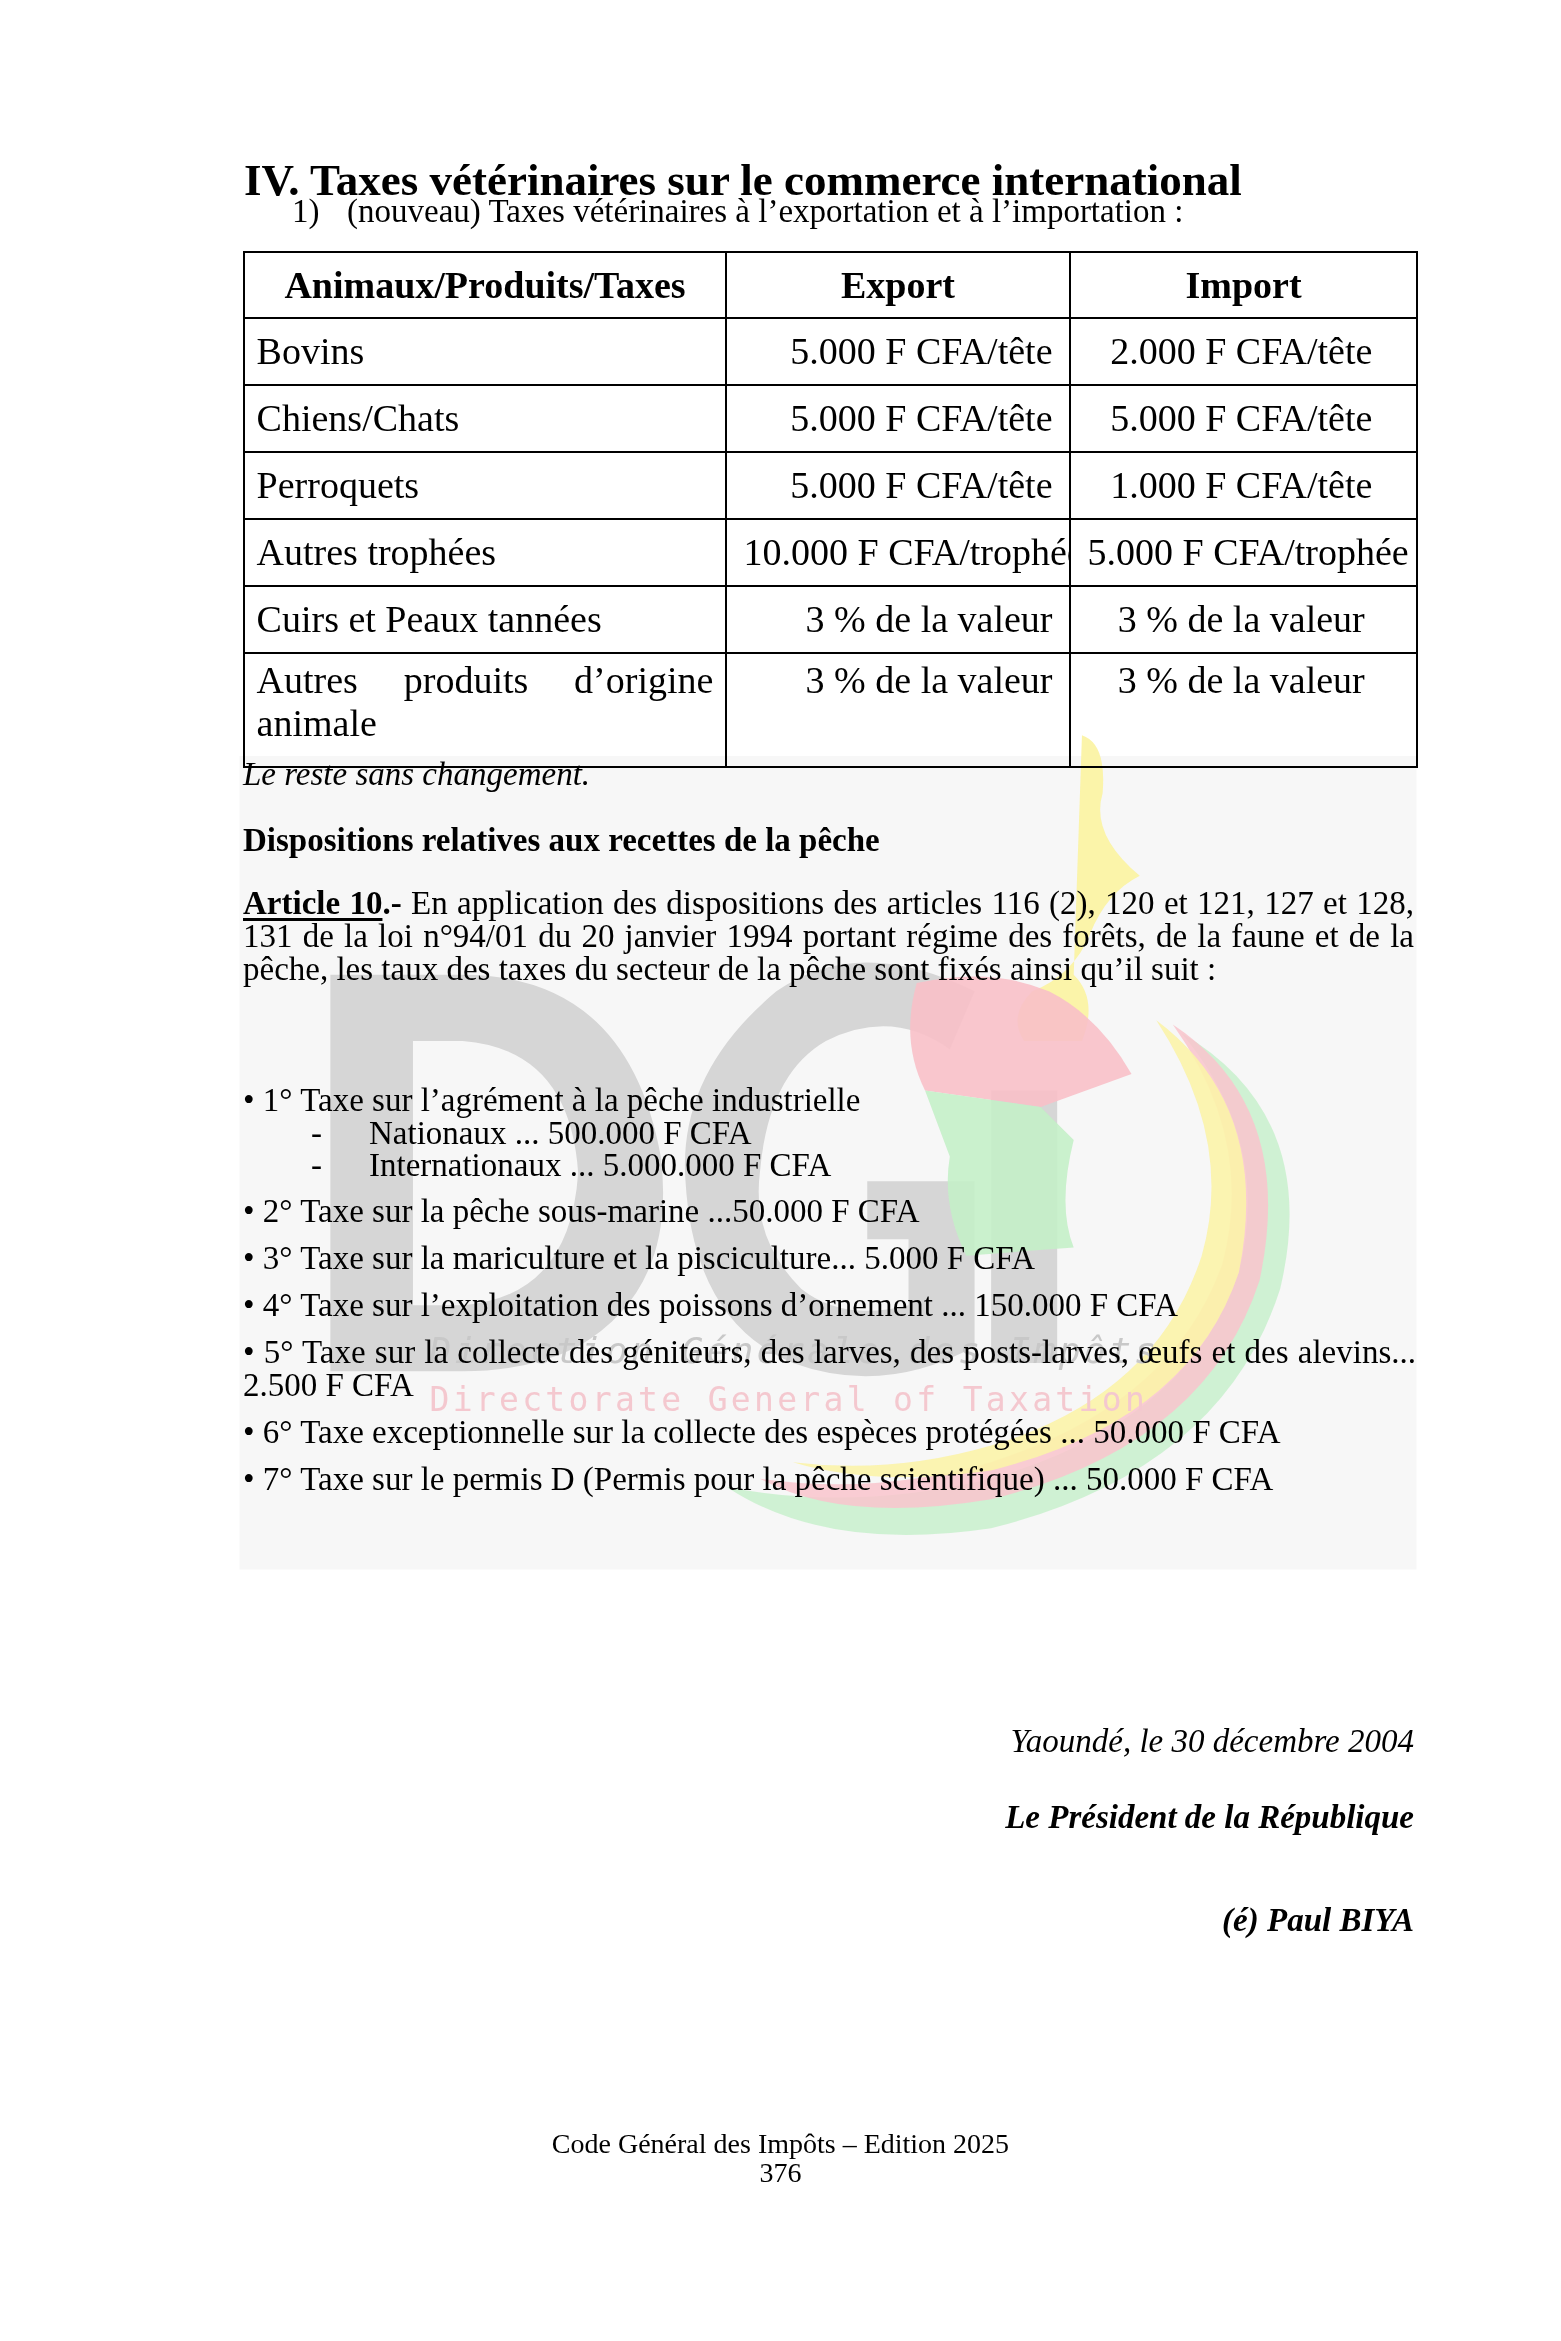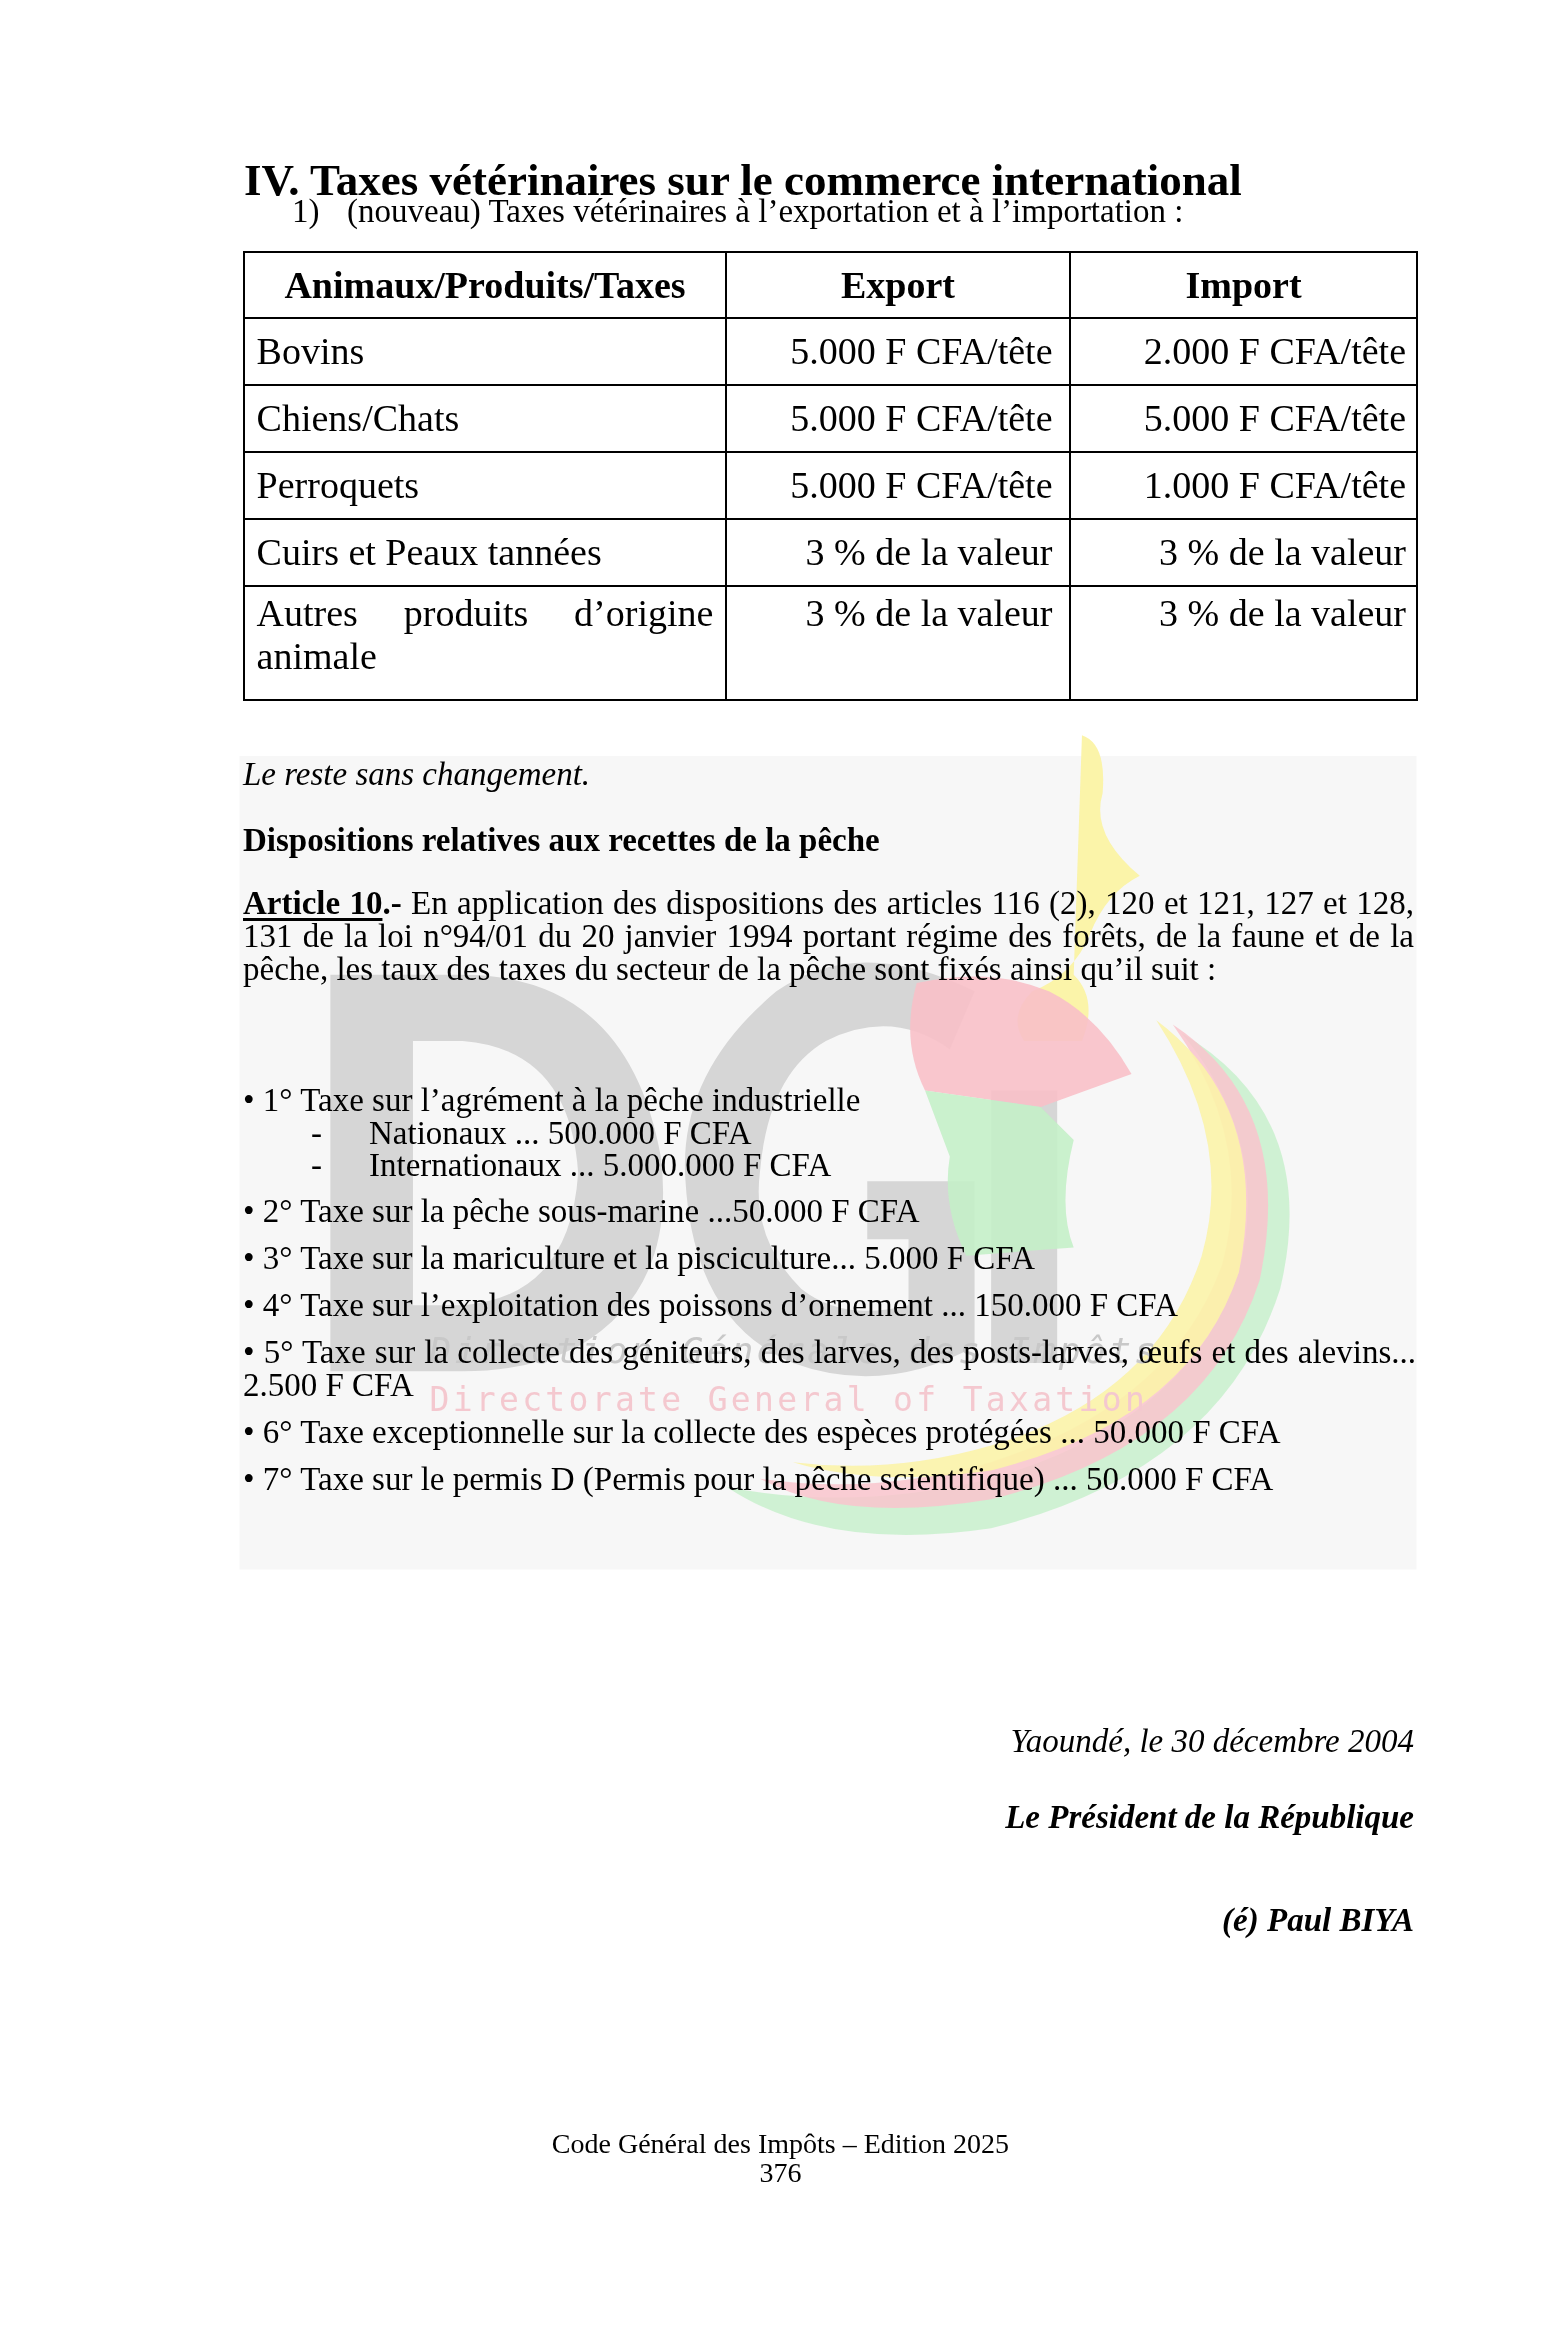--- a/index.html
+++ b/index.html
@@ -13,21 +13,21 @@
   .subtitle { left: 244px; top: 195px; font-size: 33px; line-height: 33px; white-space: nowrap; margin-left: 48px; }
   .subtitle .num { display: inline-block; width: 55px; }
   table.vet {
     position: absolute; left: 243px; top: 251px; width: 1172px;
     border-collapse: collapse; font-size: 38px; table-layout: fixed;
   }
   table.vet td, table.vet th { border: 2.1px solid #000; padding: 0 11.6px; vertical-align: top; }
   table.vet th { height: 64px; font-weight: bold; text-align: center; vertical-align: middle; }
   table.vet td { height: 65px; line-height: 65px; white-space: nowrap; overflow: hidden; }
   table.vet td.val { text-align: right; padding-right: 16.5px; }
-  table.vet td.val.import { text-align: right; padding-right: 10px; }
+  table.vet td.val.import { text-align: center; padding-right: 16px; }
   table.vet td.val.clip { text-align: left; padding-left: 16.5px; padding-right: 0; }
   table.vet tr.tall td { height: 107px; line-height: 43px; padding-top: 5px; }
   table.vet tr.tall td.label { white-space: normal; text-align: justify; text-align-last: left; margin-left: 12px; }
   .col1 { width: 482px; } .col2 { width: 344px; } .col3 { width: 347px; }
   .italic-note { left: 243px; top: 758px; font-size: 33px; font-style: italic; line-height: 33px; }
   .section { left: 243px; top: 824px; font-size: 33px; font-weight: bold; line-height: 33px; }
   .article { left: 243px; top: 887px; width: 1171px; font-size: 33px; line-height: 33px; text-align: justify; text-align-last: left; }
   .article .art-label { font-weight: bold; }
   .article .art-label u { text-decoration-thickness: 2.5px; text-underline-offset: 4.1px; }
   .items { left: 243px; top: 1084px; width: 1173px; font-size: 33px; }
@@ -88,20 +88,25 @@
       <td class="label">Chiens/Chats</td>
       <td class="val">5.000 F CFA/tête</td>
       <td class="val import">5.000 F CFA/tête</td>
     </tr>
     <tr>
       <td class="label">Perroquets</td>
       <td class="val">5.000 F CFA/tête</td>
       <td class="val import">1.000 F CFA/tête</td>
     </tr>
     <tr>
+      <td class="label">Autres trophées</td>
+      <td class="val clip">10.000 F CFA/trophée</td>
+      <td class="val clip">5.000 F CFA/trophée</td>
+    </tr>
+    <tr>
       <td class="label">Cuirs et Peaux tannées</td>
       <td class="val">3 % de la valeur</td>
       <td class="val import">3 % de la valeur</td>
     </tr>
     <tr class="tall">
       <td class="label">Autres produits d’origine animale</td>
       <td class="val">3 % de la valeur</td>
       <td class="val import">3 % de la valeur</td>
     </tr>
   </tbody>

